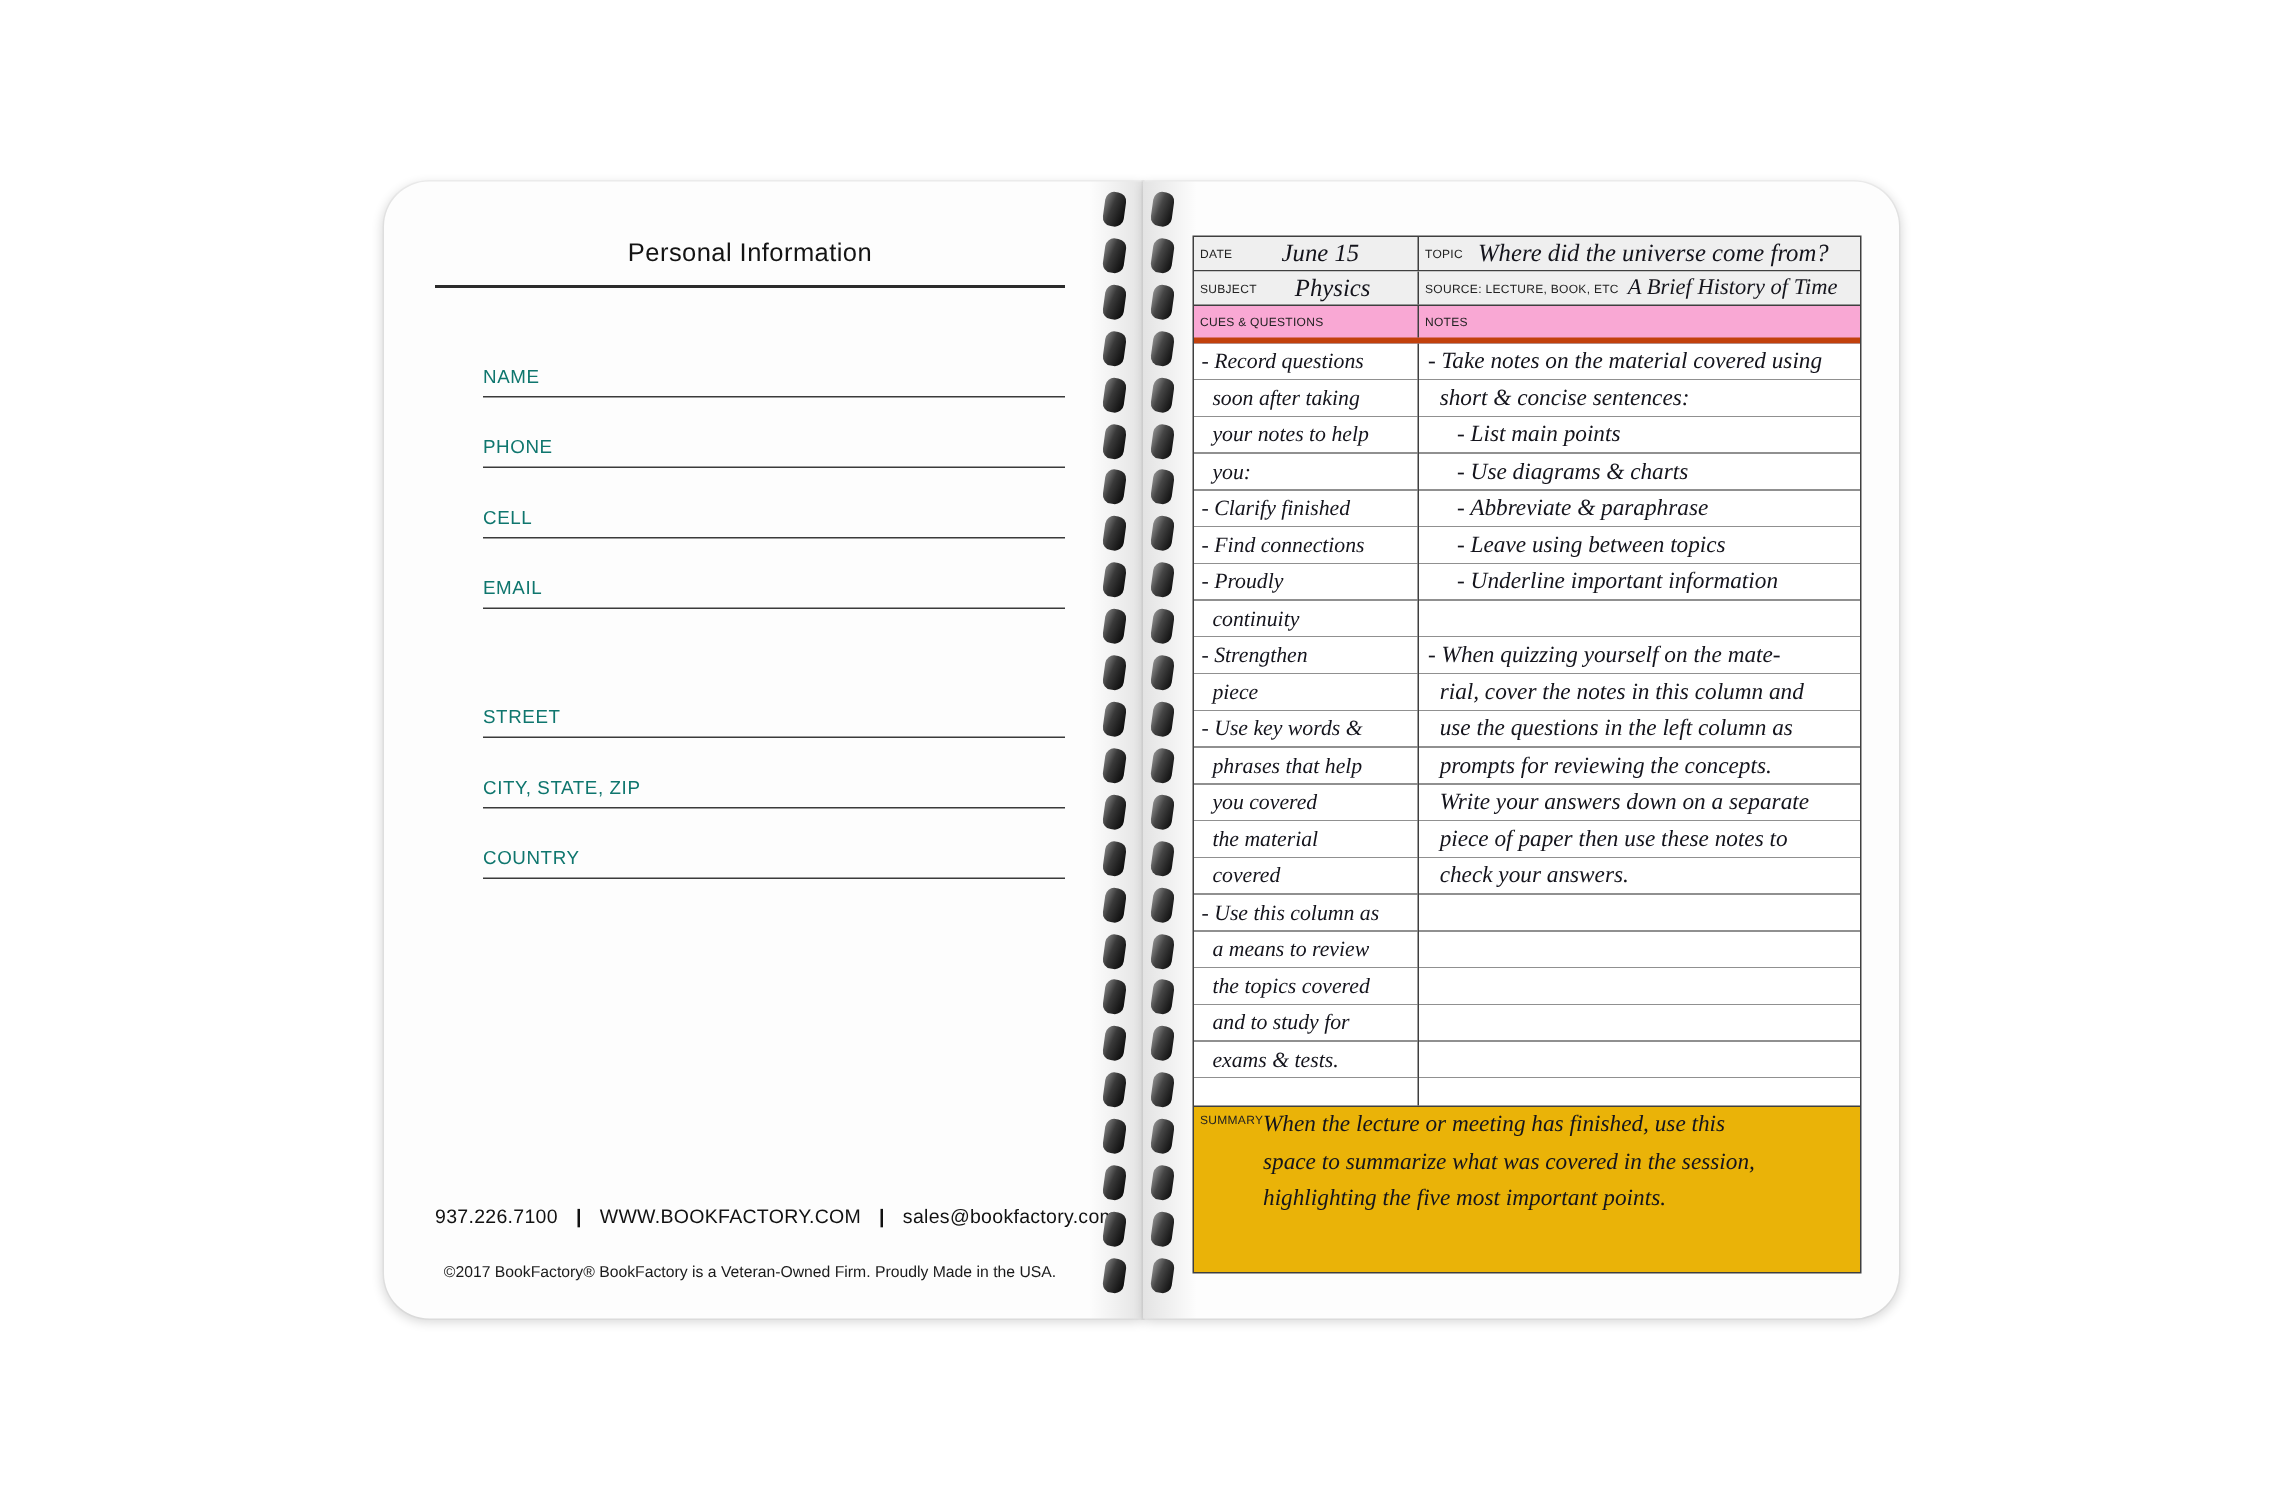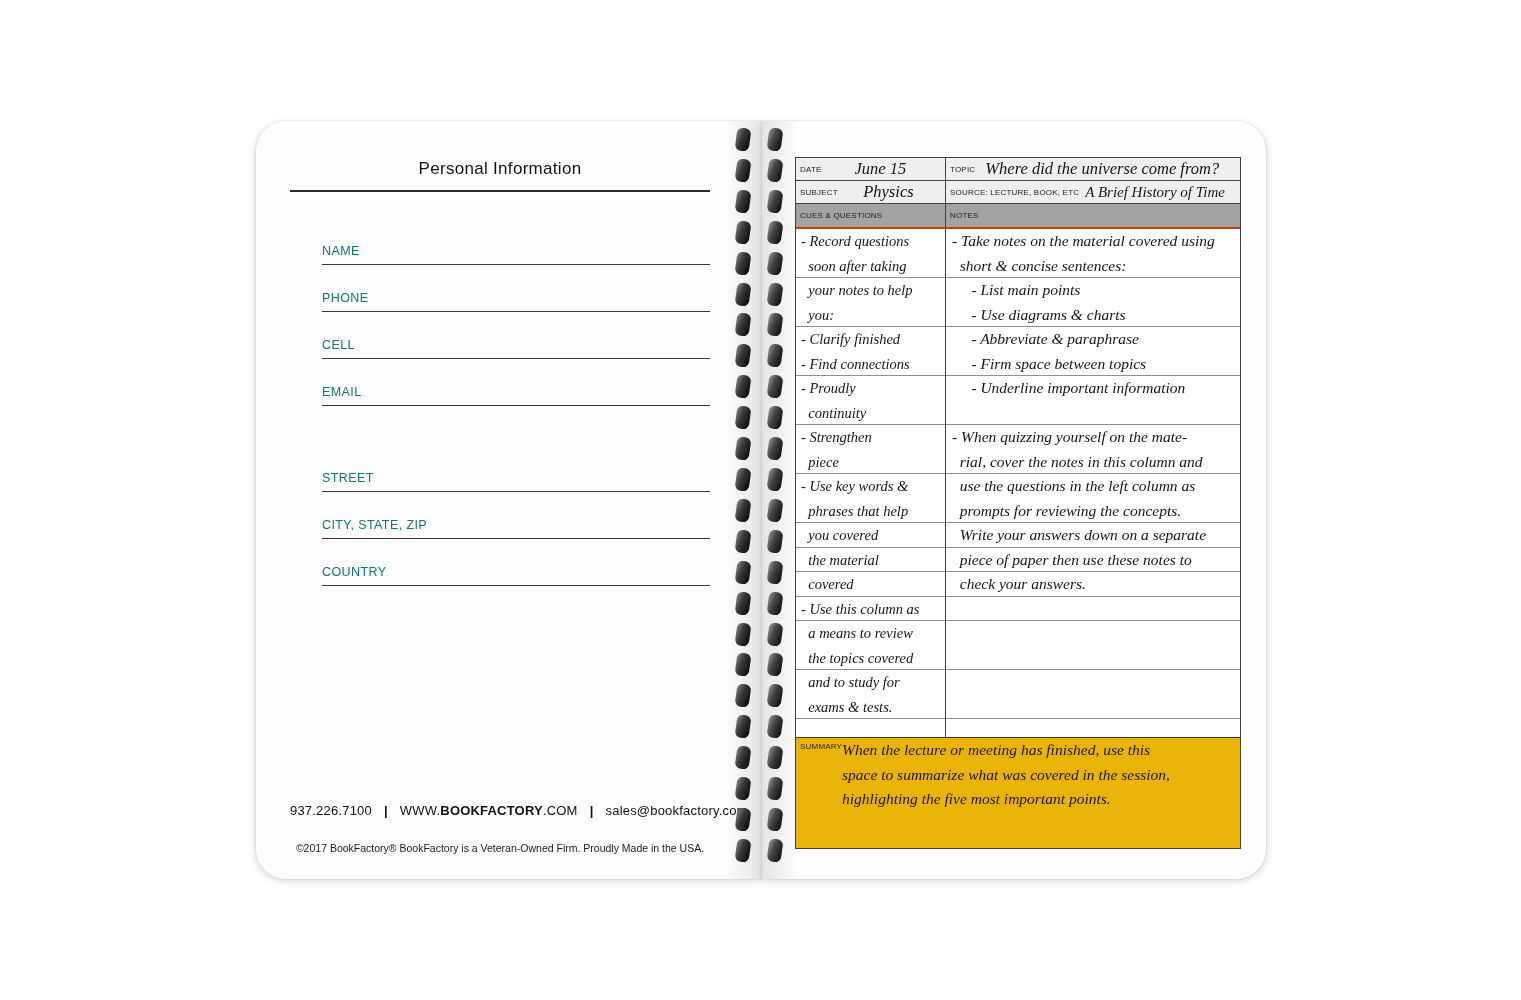--- a/index.html
+++ b/index.html
@@ -35,28 +35,28 @@
                  padding-bottom:9px; border-bottom:2px solid #2b2b2b; }
   .fields-group { position:absolute; left:34px; width:420px; }
   .group-contact { top:97px; }
   .group-address { top:324px; }
   .field-line { height:47px; border-bottom:1.5px solid #3a3a3a; display:flex;
                 align-items:flex-end; padding-bottom:6px; font-size:12.5px;
                 color:#0f766e; letter-spacing:0.4px;margin-left:32px; }
   .lp-footer { position:absolute; left:34px; top:682px; width:420px; text-align:center; color:#111; }
   .lp-footer-line1 { font-size:13px; letter-spacing:0.2px; }
   .lp-footer-line1 .sep { font-weight:bold; margin:0 12px; }
-  .lp-footer-line1 b { font-weight:bold; }
+  .lp-footer-line1 b { font-weight:normal; }
   .lp-footer-line2 { font-size:10.5px; margin-top:24px; color:#1a1a1a; }
 
   
   .cornell { position:absolute; left:33px; top:36px; width:446px; height:692px;
              border:1px solid #3f3f3f; display:flex; flex-direction:column; background:#fff; }
   .hdr-row { height:23px; border-bottom:1px solid #3f3f3f; background:#efefef; display:flex; }
-  .colhdr-row { height:25px; border-bottom:2px solid #c2410c; background:#a3a3a3; display:flex; }
+  .colhdr-row { height:25px; border-bottom:4px solid #c2410c; background:#f9a8d4; display:flex; }
   .cell-l { width:150px; border-right:1px solid #3f3f3f; display:flex; align-items:center; overflow:hidden; }
   .cell-r { flex:1; display:flex; align-items:center; overflow:hidden; }
   .tiny { font-size:8px; color:#222; letter-spacing:0.2px; padding-left:4px; flex-shrink:0; text-transform:uppercase; }
 
   .hand { font-family:"Liberation Serif", serif; font-style:italic; color:#14141c; }
   .hv { font-size:16.5px; white-space:nowrap; }
   .hv-center { flex:1; text-align:center; margin-right:6px; }
   .hv-left { margin-left:10px; }
   .hv-src { margin-left:6px; font-size:15px; }
 
@@ -163,21 +163,21 @@
             <div class="hand hand-line cues-line">  the topics covered</div>
             <div class="hand hand-line cues-line">  and to study for</div>
             <div class="hand hand-line cues-line">  exams &amp; tests.</div>
           </div>
         <div class="notes-col ruled">
             <div class="hand hand-line notes-line">- Take notes on the material covered using</div>
             <div class="hand hand-line notes-line">  short &amp; concise sentences:</div>
             <div class="hand hand-line notes-line">     - List main points</div>
             <div class="hand hand-line notes-line">     - Use diagrams &amp; charts</div>
             <div class="hand hand-line notes-line">     - Abbreviate &amp; paraphrase</div>
-            <div class="hand hand-line notes-line">     - Firm space between topics</div>
+            <div class="hand hand-line notes-line">     - Leave using between topics</div>
             <div class="hand hand-line notes-line">     - Underline important information</div>
             <div class="hand hand-line notes-line"></div>
             <div class="hand hand-line notes-line">- When quizzing yourself on the mate-</div>
             <div class="hand hand-line notes-line">  rial, cover the notes in this column and</div>
             <div class="hand hand-line notes-line">  use the questions in the left column as</div>
             <div class="hand hand-line notes-line">  prompts for reviewing the concepts.</div>
             <div class="hand hand-line notes-line">  Write your answers down on a separate</div>
             <div class="hand hand-line notes-line">  piece of paper then use these notes to</div>
             <div class="hand hand-line notes-line">  check your answers.</div>
           </div>

